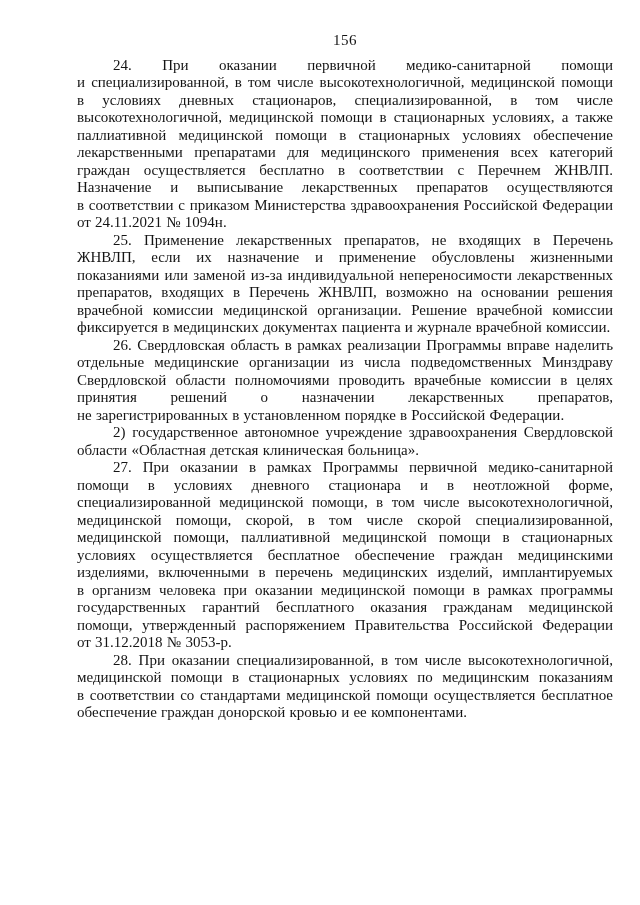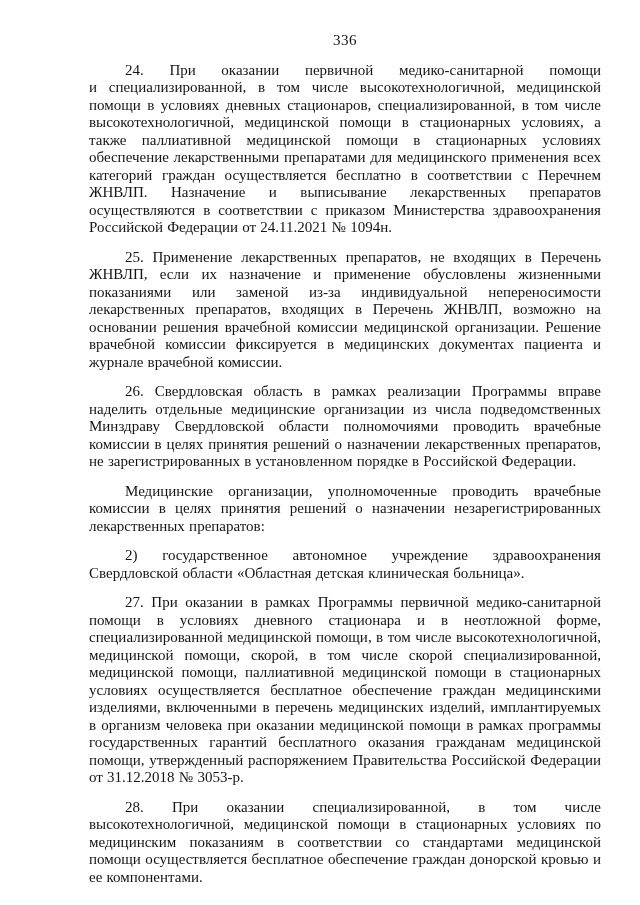--- a/index.html
+++ b/index.html
@@ -23,35 +23,34 @@
     font-size: 15px;
     line-height: 17.5px;
     -webkit-font-smoothing: antialiased;
   }
   .page-number {
     text-align: center;
     margin-bottom: 7px;
     letter-spacing: 0.5px;
   }
   .doc-body p.para {
-    margin: 12px;
+    margin: 0;
     text-align: justify;
     text-indent: 36px;
     hyphens: none;
     -webkit-hyphens: none;
     word-spacing: 0.5px;
   }
 </style>
 </head>
 <body>
 
 <div class="doc-page">
-  <div class="page-number">336</div>
+  <div class="page-number">156</div>
   <div class="doc-body">
     <p class="para">24.&nbsp;При оказании первичной медико-санитарной помощи и&nbsp;специализированной, в том числе высокотехнологичной, медицинской помощи в&nbsp;условиях дневных стационаров, специализированной, в том числе высокотехнологичной, медицинской помощи в стационарных условиях, а также паллиативной медицинской помощи в стационарных условиях обеспечение лекарственными препаратами для медицинского применения всех категорий граждан осуществляется бесплатно в соответствии с Перечнем ЖНВЛП. Назначение и выписывание лекарственных препаратов осуществляются в&nbsp;соответствии с приказом Министерства здравоохранения Российской Федерации от&nbsp;24.11.2021 №&nbsp;1094н.</p>
     <p class="para">25.&nbsp;Применение лекарственных препаратов, не входящих в Перечень ЖНВЛП, если их назначение и применение обусловлены жизненными показаниями или заменой из-за индивидуальной непереносимости лекарственных препаратов, входящих в Перечень ЖНВЛП, возможно на основании решения врачебной комиссии медицинской организации. Решение врачебной комиссии фиксируется в медицинских документах пациента и журнале врачебной комиссии.</p>
     <p class="para">26.&nbsp;Свердловская область в рамках реализации Программы вправе наделить отдельные медицинские организации из числа подведомственных Минздраву Свердловской области полномочиями проводить врачебные комиссии в целях принятия решений о назначении лекарственных препаратов, не&nbsp;зарегистрированных в установленном порядке в Российской Федерации.</p>
-    <p class="para">Медицинские организации, уполномоченные проводить врачебные комиссии в&nbsp;целях принятия решений о назначении незарегистрированных лекарственных препаратов:</p>
     <p class="para">2)&nbsp;государственное автономное учреждение здравоохранения Свердловской области «Областная детская клиническая больница».</p>
     <p class="para">27.&nbsp;При оказании в рамках Программы первичной медико-санитарной помощи в условиях дневного стационара и в неотложной форме, специализированной медицинской помощи, в том числе высокотехнологичной, медицинской помощи, скорой, в&nbsp;том числе скорой специализированной, медицинской помощи, паллиативной медицинской помощи в стационарных условиях осуществляется бесплатное обеспечение граждан медицинскими изделиями, включенными в перечень медицинских изделий, имплантируемых в&nbsp;организм человека при оказании медицинской помощи в рамках программы государственных гарантий бесплатного оказания гражданам медицинской помощи, утвержденный распоряжением Правительства Российской Федерации от&nbsp;31.12.2018 №&nbsp;3053-р.</p>
     <p class="para">28.&nbsp;При оказании специализированной, в том числе высокотехнологичной, медицинской помощи в стационарных условиях по медицинским показаниям в&nbsp;соответствии со стандартами медицинской помощи осуществляется бесплатное обеспечение граждан донорской кровью и ее компонентами.</p>
   </div>
 </div>
 
 </body></html>

